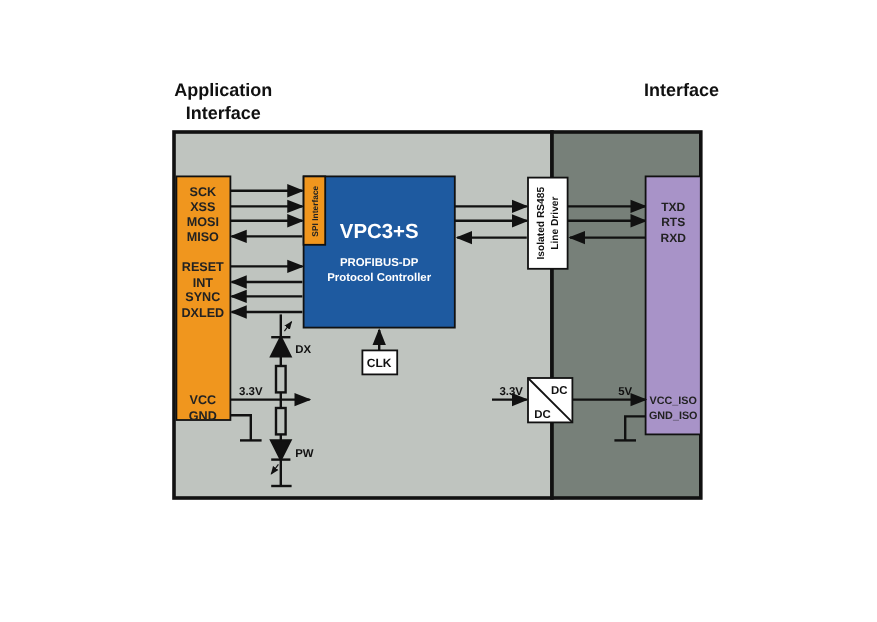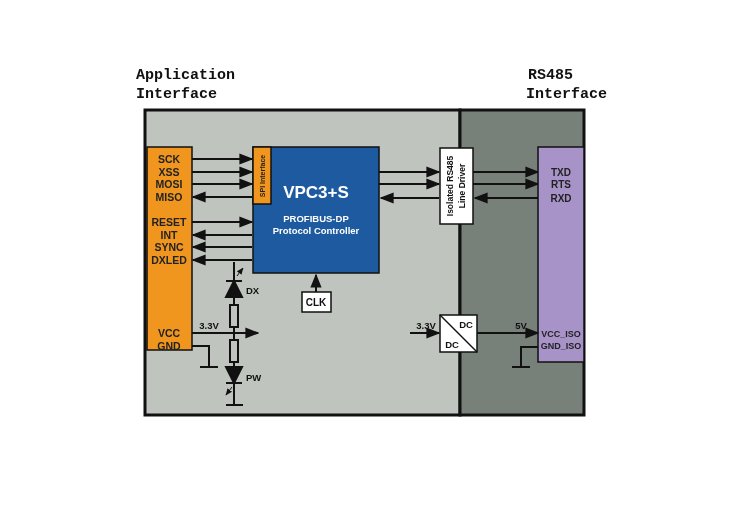--- a/index.html
+++ b/index.html
@@ -1,31 +1,30 @@
 <!DOCTYPE html>
 <html><head>
 <meta charset="utf-8">
 <style>
   html, body { margin: 0; padding: 0; background: #ffffff; }
   body { width: 731px; height: 518px; position: relative; overflow: hidden;
          font-family: "Liberation Sans", sans-serif; }
   .abs { position: absolute; }
-  .heading { font-weight: bold; font-size: 15px; color: #111; text-align: left; line-height: 19px; font-family: Liberation Mono, monospace; }
+  .heading { font-weight: bold; font-size: 15px; color: #111; text-align: center; line-height: 19px; }
   svg { position: absolute; left: 0; top: 0; }
   .lbl { font-family: "Liberation Sans", sans-serif; font-weight: bold; }
 </style>
 </head>
 <body>
 
 <div class="abs heading" style="left:136px; top:66px; width:100px;">
   <div>Application</div>
   <div>Interface</div>
 </div>
 <div class="abs heading" style="left:510px; top:66px; width:100px;">
-  <div style="padding-left:18px;">RS485</div>
   <div style="padding-left:16px;">Interface</div>
 </div>
 
 <svg width="731" height="518" viewBox="0 0 731 518">
   <defs>
     <marker id="arr" viewBox="0 0 10 10" refX="9" refY="5" markerWidth="7" markerHeight="7" orient="auto-start-reverse">
       <path d="M0,1 L10,5 L0,9 z" fill="#111"></path>
     </marker>
   </defs>
 

